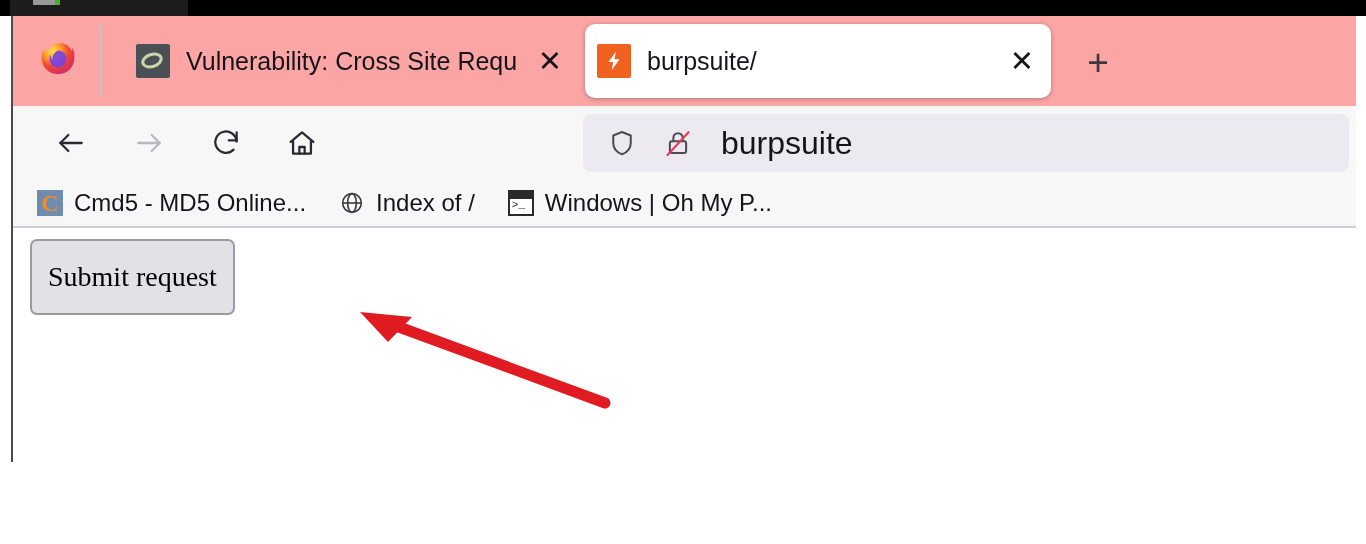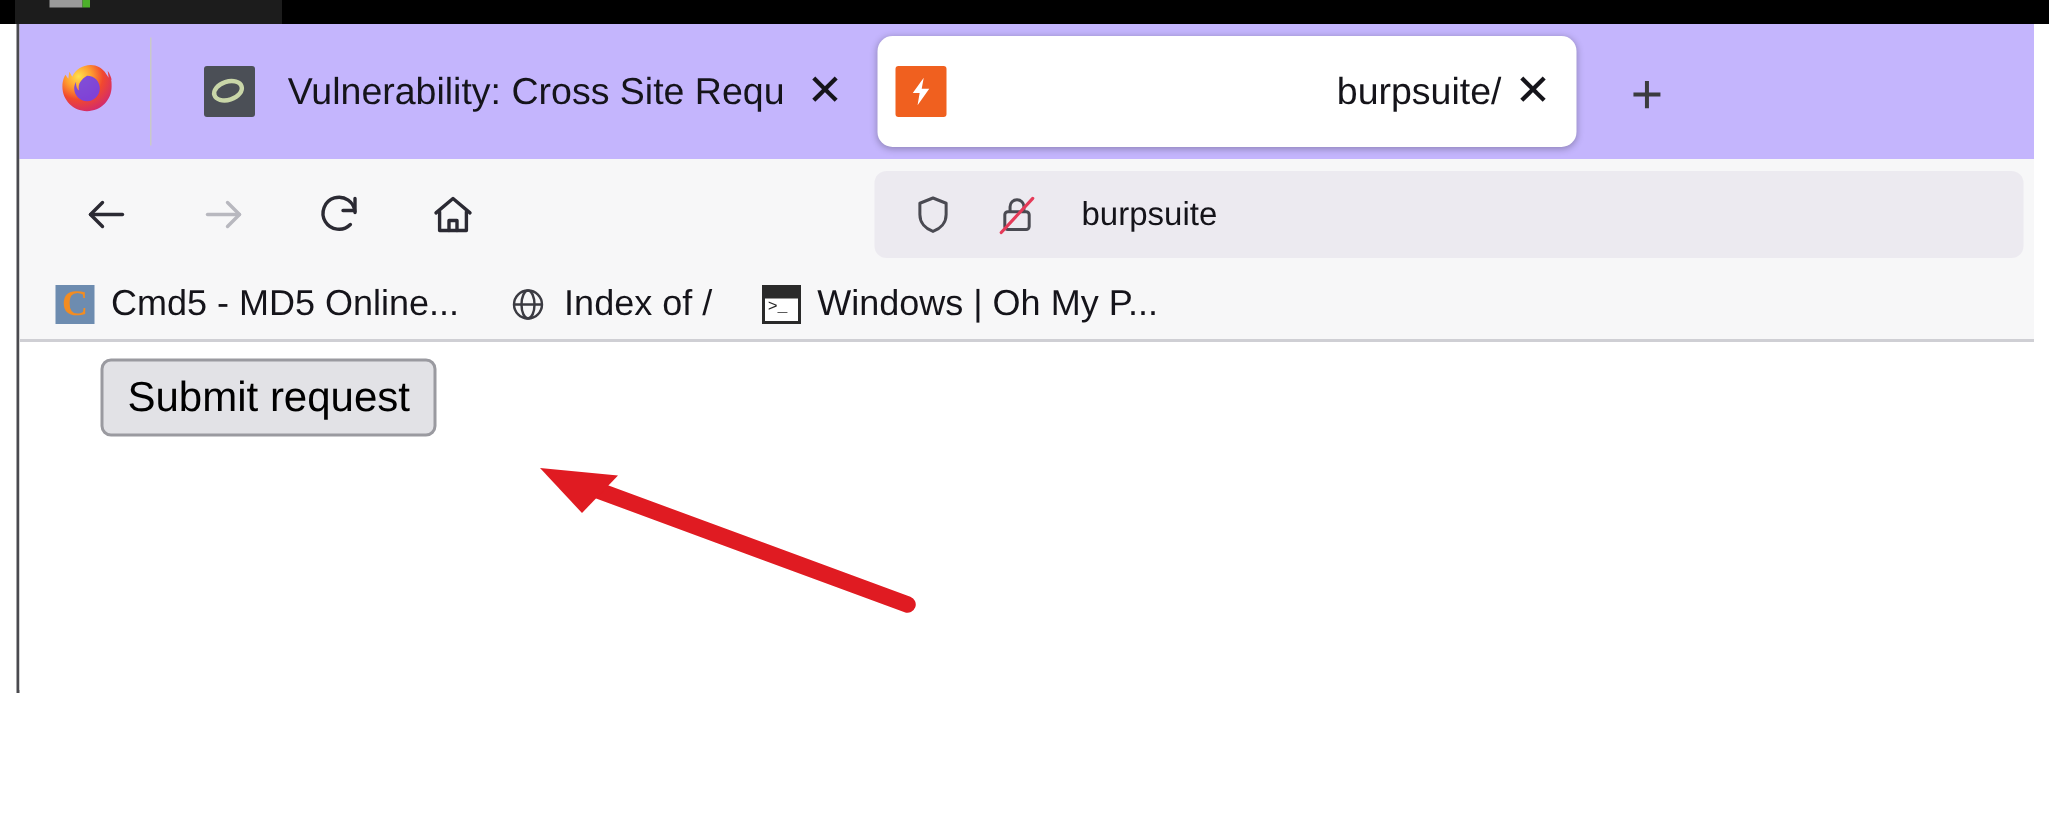--- a/index.html
+++ b/index.html
@@ -51,22 +51,21 @@
     height: 446px;
     background: #ffffff;
     border-left: 2px solid #4a4a4f;
     box-sizing: border-box;
   }
 
   
   #tab-strip {
     position: relative;
     height: 90px;
-    background: #c4b5fd;
-    text-align: right;
+    background: #fca5a5;
   }
   #tab-strip-divider {
     position: absolute;
     left: 87px;
     top: 9px;
     width: 1px;
     height: 72px;
     background: #c9c9c9;
   }
   #firefox-logo {
@@ -211,21 +210,21 @@
     display: flex;
     align-items: center;
     justify-content: center;
     width: 42px;
     height: 42px;
   }
   #shield-icon-wrap { margin-left: 18px; }
   #lock-icon-wrap   { margin-left: 14px; }
   #url-text {
     margin-left: 22px;
-    font-size: 22px;
+    font-size: 32px;
     color: #15141a;
     white-space: nowrap;
   }
 
   
   #bookmarks-bar {
     position: relative;
     height: 48px;
     background: #f7f7f8;
     border-bottom: 2px solid #cfcfd4;
@@ -290,29 +289,28 @@
   
   #page-content {
     position: relative;
     height: 232px;
     background: #ffffff;
   }
   #submit-request-button {
     position: absolute;
     left: 17px;
     top: 11px;
-    padding: 7px 16px;
+    padding: 19px 16px;
     background: #e2e2e6;
     border: 2px solid #9a9aa0;
     border-radius: 7px;
-    font-family: Liberation Sans, sans-serif;
+    font-family: Liberation Serif, serif;
     font-size: 28px;
     color: #000000;
     line-height: 1.2;
-    margin-left: 37px;
   }
 
   
   #annotation-arrow {
     position: absolute;
     left: 350px;
     top: 295px;
     width: 270px;
     height: 120px;
     pointer-events: none;

